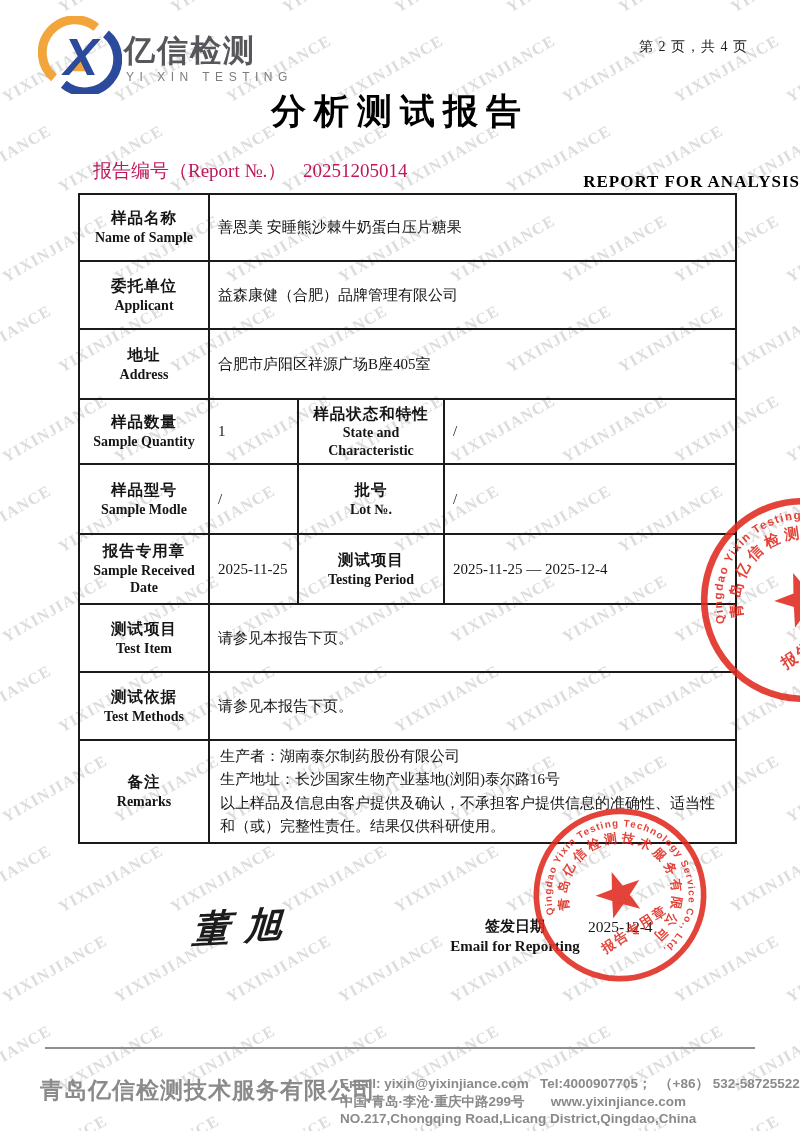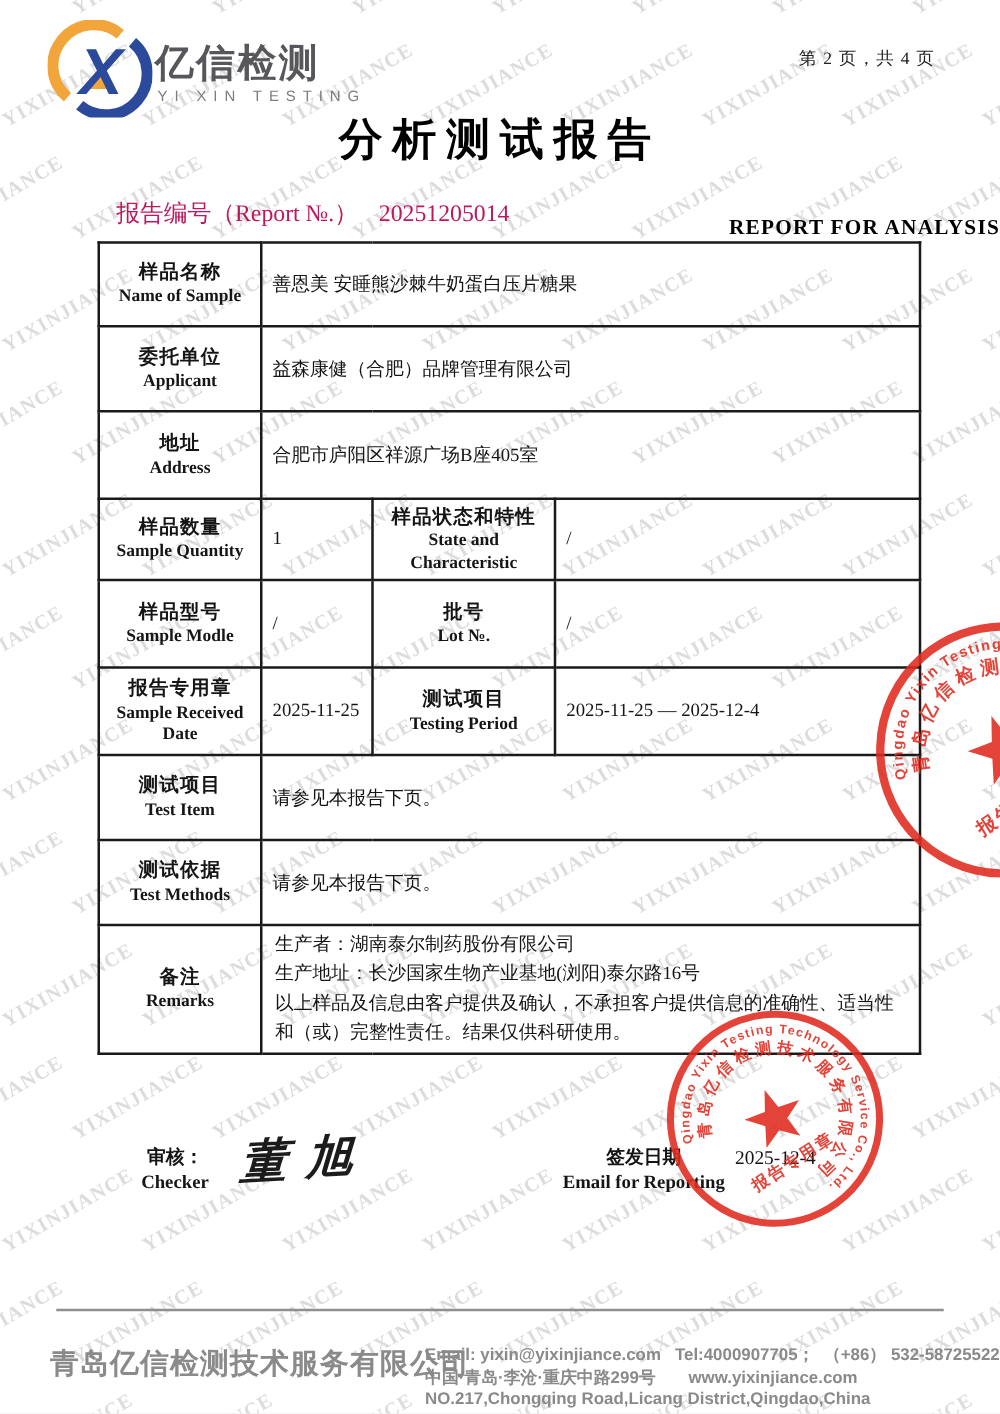--- a/index.html
+++ b/index.html
@@ -271,24 +271,20 @@
           <span class="lbl-en">Remarks</span>
             </td>
         <td class="val multi" colspan="3">生产者：湖南泰尔制药股份有限公司
 生产地址：长沙国家生物产业基地(浏阳)泰尔路16号
 以上样品及信息由客户提供及确认，不承担客户提供信息的准确性、适当性
 和（或）完整性责任。结果仅供科研使用。</td>
       </tr>
     </tbody>
       </table>
 
-    <div class="abs sig-lbl" style="left:95px;top:916px;width:90px;">
-      <span>审核：</span><br>
-      <span>Checker</span>
-    </div>
     <div class="abs handwriting" style="left:192px;top:902px;">董旭</div>
     <div class="abs sig-lbl" style="left:440px;top:916px;width:150px;">
       <span>签发日期</span><br>
       <span>Email for Reporting</span>
     </div>
     <div class="abs sig-date" style="left:588px;top:918px;">2025-12-4</div>
 
     <div class="foot-div abs" style="left:45px;top:1047px;width:710px;"></div>
     <div class="abs foot foot-cn" style="left:40px;top:1075px;">青岛亿信检测技术服务有限公司</div>
     <div class="abs foot foot-line" style="left:340px;top:1075px;">Email: yixin@yixinjiance.com   Tel:4000907705；  （+86） 532-58725522</div>

